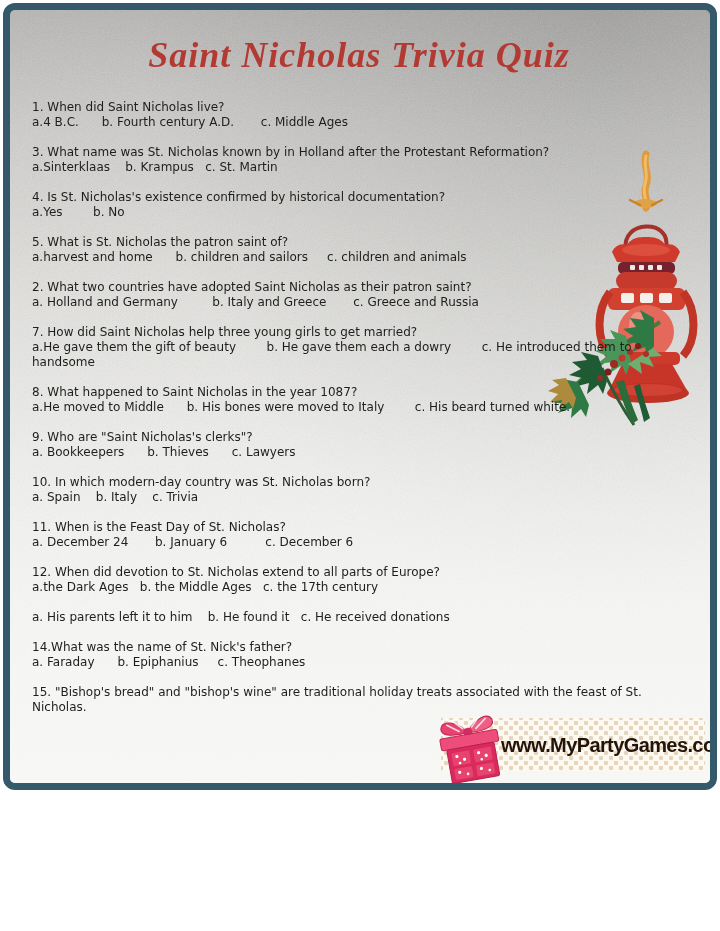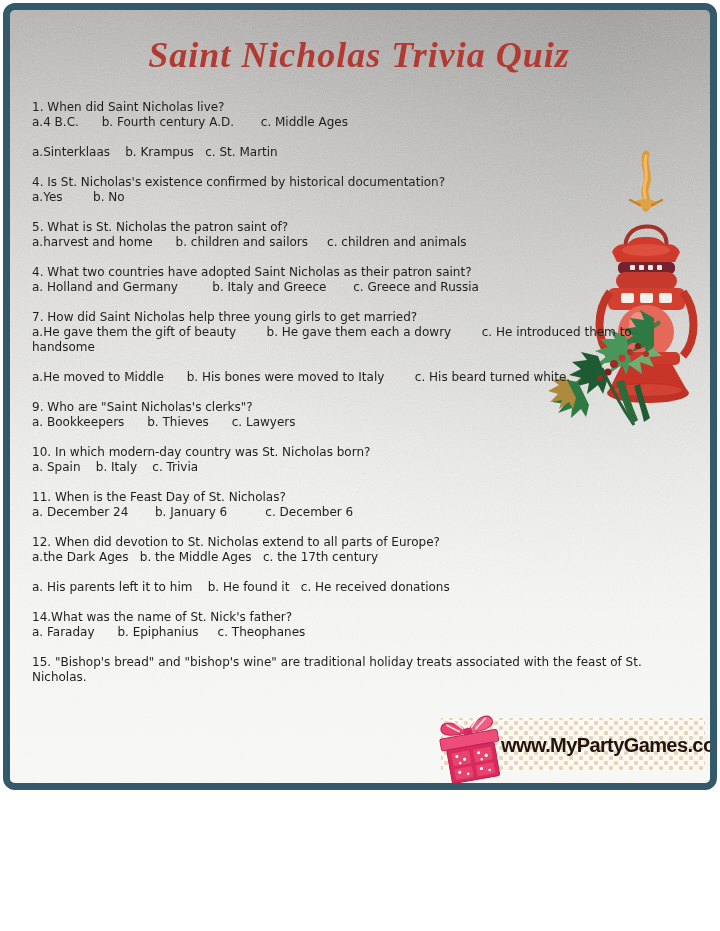--- a/index.html
+++ b/index.html
@@ -74,39 +74,41 @@
 
   <div class="content">
     <h1 class="title">Saint Nicholas Trivia Quiz</h1>
 
     <div class="questions">
       <div class="question">
         <div class="q-text">1. When did Saint Nicholas live?</div>
         <div class="q-answers">a.4 B.C.      b. Fourth century A.D.       c. Middle Ages</div>
       </div>
       <div class="question">
+        <div class="q-text">3. What name was St. Nicholas known by in Holland after the Protestant Reformation?</div>
         <div class="q-answers">a.Sinterklaas    b. Krampus   c. St. Martin</div>
       </div>
       <div class="question">
         <div class="q-text">4. Is St. Nicholas's existence confirmed by historical documentation?</div>
         <div class="q-answers">a.Yes        b. No</div>
       </div>
       <div class="question">
         <div class="q-text">5. What is St. Nicholas the patron saint of?</div>
         <div class="q-answers">a.harvest and home      b. children and sailors     c. children and animals</div>
       </div>
       <div class="question">
-        <div class="q-text">4. What two countries have adopted Saint Nicholas as their patron saint?</div>
+        <div class="q-text">2. What two countries have adopted Saint Nicholas as their patron saint?</div>
         <div class="q-answers">a. Holland and Germany         b. Italy and Greece       c. Greece and Russia</div>
       </div>
       <div class="question">
         <div class="q-text">7. How did Saint Nicholas help three young girls to get married?</div>
         <div class="q-answers">a.He gave them the gift of beauty        b. He gave them each a dowry        c. He introduced them to handsome</div>
       </div>
       <div class="question">
+        <div class="q-text">8. What happened to Saint Nicholas in the year 1087?</div>
         <div class="q-answers">a.He moved to Middle      b. His bones were moved to Italy        c. His beard turned white.</div>
       </div>
       <div class="question">
         <div class="q-text">9. Who are "Saint Nicholas's clerks"?</div>
         <div class="q-answers">a. Bookkeepers      b. Thieves      c. Lawyers</div>
       </div>
       <div class="question">
         <div class="q-text">10. In which modern-day country was St. Nicholas born?</div>
         <div class="q-answers">a. Spain    b. Italy    c. Trivia</div>
       </div>

